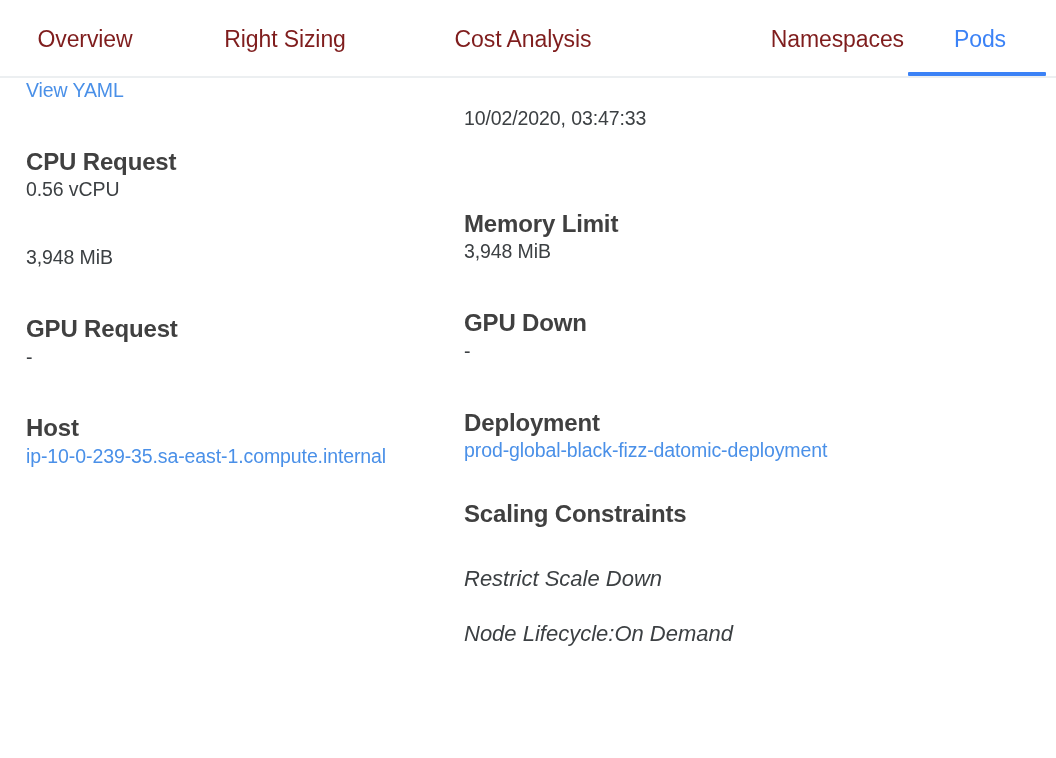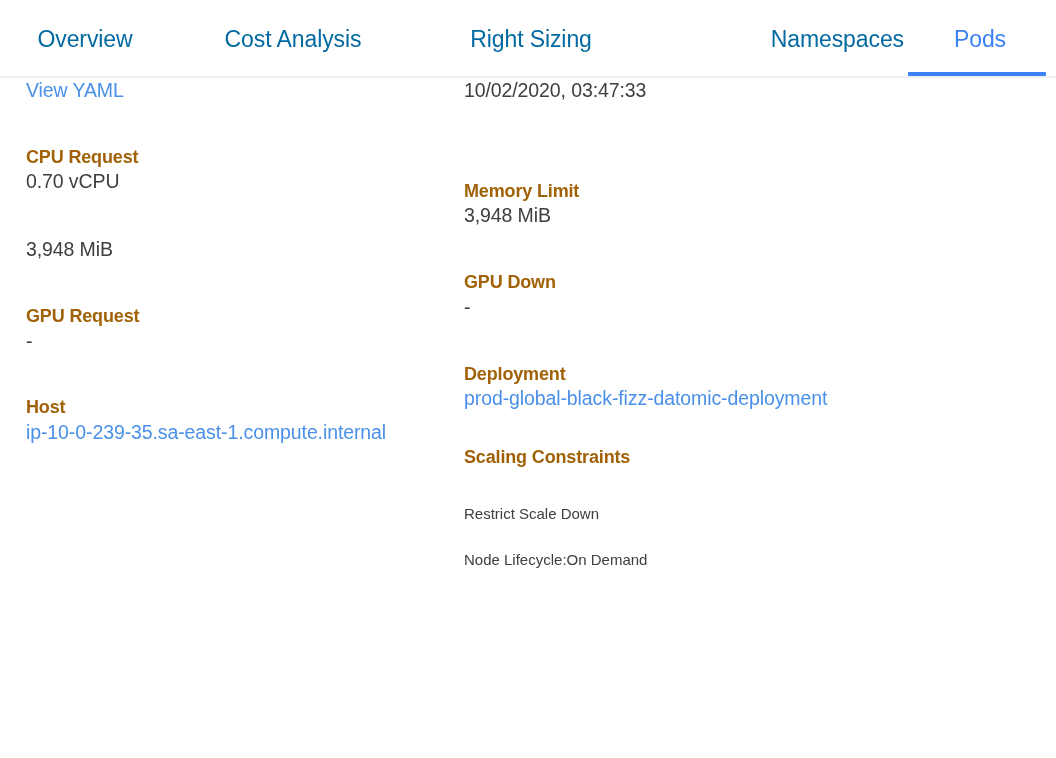--- a/index.html
+++ b/index.html
@@ -40,21 +40,21 @@
     margin: 0;
   }
   .tab {
     position: relative;
     height: 78px;
     display: flex;
     align-items: center;
     justify-content: center;
     font-size: 23px;
     font-weight: 400;
-    color: #0369a1;
+    color: #7f1d1d;
     letter-spacing: -0.1px;
     cursor: pointer;
     user-select: none;
     white-space: nowrap;
   }
   .tab-0 { width: 170px; }
   .tab-1 { width: 246px; }
   .tab-2 { width: 230px; }
   .tab-3 { width: 258px; justify-content: flex-end; }
   .tab-4 { width: 152px; text-align: center; }
@@ -78,29 +78,29 @@
     position: relative;
     width: 100%;
     height: 680px;
     padding: 12px;
   }
   .col {
     position: absolute;
     top: 0;
   }
   .col-left  { left: 26px;  width: 420px; }
-  .col-right { left: 464px; width: 430px; }
+  .col-right { left: 464px; width: 430px; margin-top: 28px; }
 
   .field {
     margin: 0 0 8px 0;
   }
   .field-label {
-    font-size: 18px;
+    font-size: 24px;
     font-weight: 700;
-    color: #a16207;
+    color: #404040;
     line-height: 1.32;
     letter-spacing: -0.15px;
     margin: 0;
   }
   .field-value {
     font-size: 19.5px;
     font-weight: 400;
     color: #3c4043;
     line-height: 1.32;
     letter-spacing: -0.1px;
@@ -112,40 +112,41 @@
     cursor: pointer;
     word-break: break-all;
     overflow-wrap: anywhere;
   }
 
   
   .row-gap-lg { height: 34px; }
   .row-gap-md { height: 26px; }
 
   .plain-line {
-    font-size: 15px;
+    font-size: 22px;
     font-weight: 400;
     color: #3c4043;
     line-height: 1.32;
     margin: 0;
+    font-style: italic;
   }
 </style>
 </head>
 <body>
 
 <div class="tabbar">
   <div class="tabs">
     <div class="tab tab-0">
       <span>Overview</span>
     </div>
+    <div class="tab tab-2">
+      <span>Right Sizing</span>
+    </div>
     <div class="tab tab-1">
       <span>Cost Analysis</span>
-    </div>
-    <div class="tab tab-2">
-      <span>Right Sizing</span>
     </div>
     <div class="tab tab-3">
       <span>Namespaces</span>
     </div>
     <div class="tab tab-4 active">
       <span>Pods</span>
       <span class="tab-underline"></span>
     </div>
   </div>
   <div class="tabbar-divider"></div>
@@ -156,21 +157,21 @@
   <div class="col col-left">
 
     <div class="field">
       <div class="field-value link link-text">View YAML</div>
     </div>
 
     <div class="row-gap-lg"></div>
 
     <div class="field">
       <div class="field-label">CPU Request</div>
-      <div class="field-value">0.70 vCPU</div>
+      <div class="field-value">0.56 vCPU</div>
     </div>
 
     <div class="row-gap-lg"></div>
 
     <div class="field">
       <div class="field-value">3,948 MiB</div>
     </div>
 
     <div class="row-gap-lg"></div>
 

